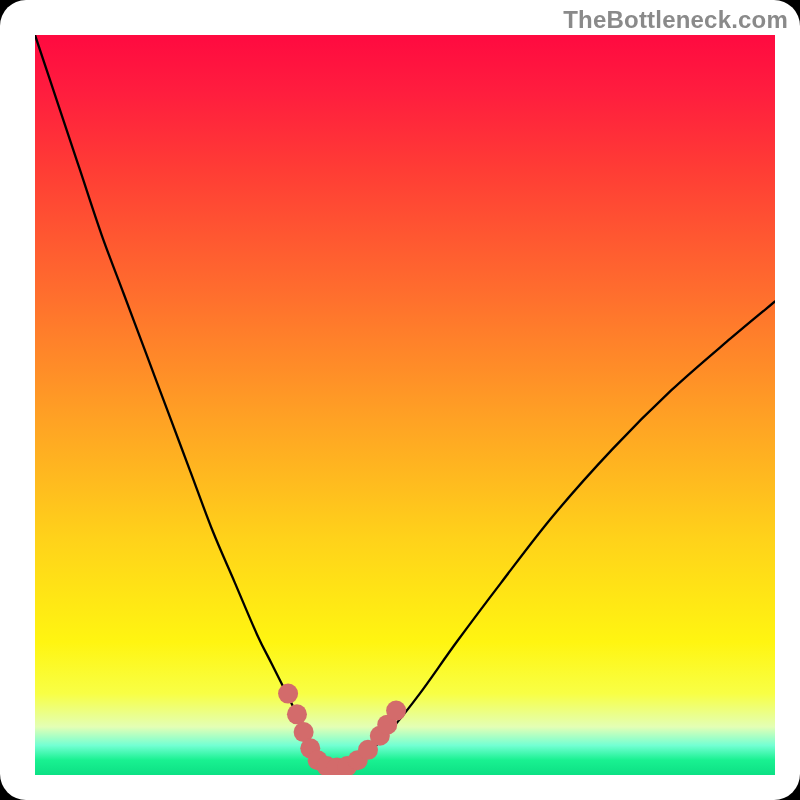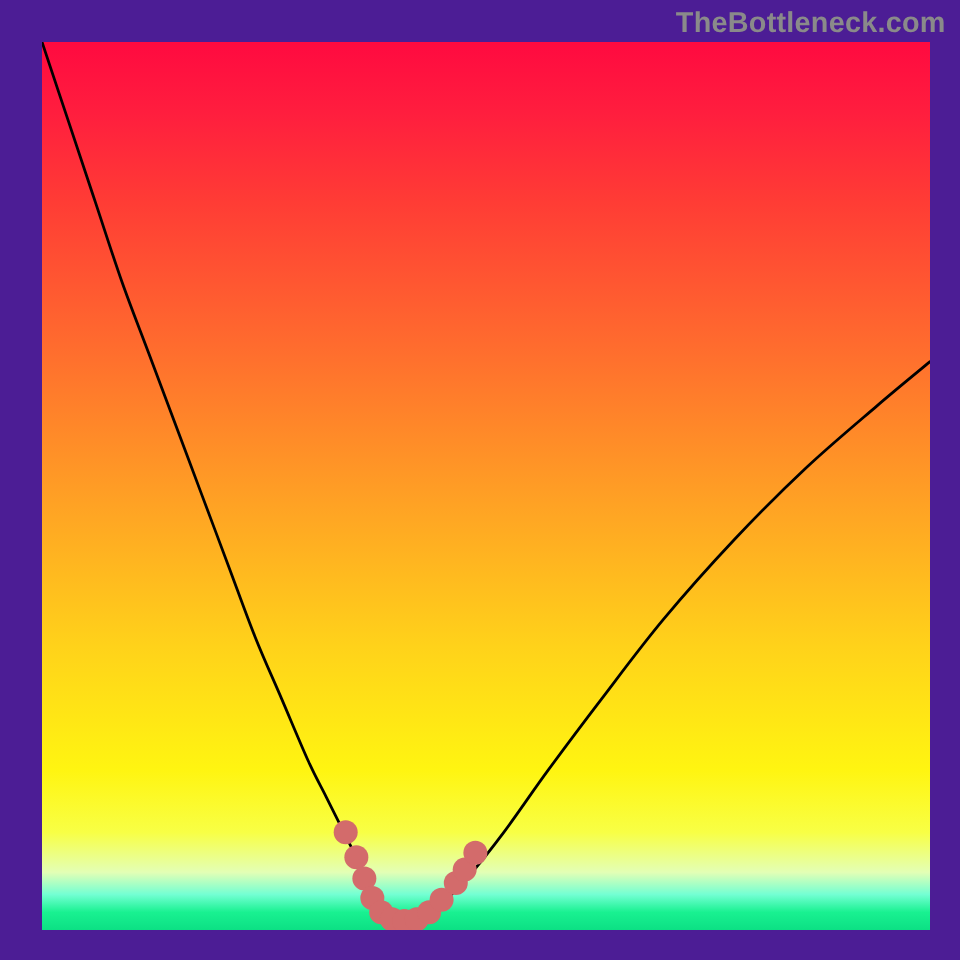--- a/index.html
+++ b/index.html
@@ -8,21 +8,22 @@
     width: 800px;
     height: 800px;
     background: #000;
     font-family: Arial, Helvetica, sans-serif;
     overflow: hidden;
   }
   .stage {
     position: relative;
     width: 800px;
     height: 800px;
-    background: #4c1d95;
+    background: #ffffff;
+    border-radius: 26px;
   }
   .plot {
     position: absolute;
     left: 35px;
     top: 35px;
     width: 740px;
     height: 740px;
   }
   .gradient {
     position: absolute;

